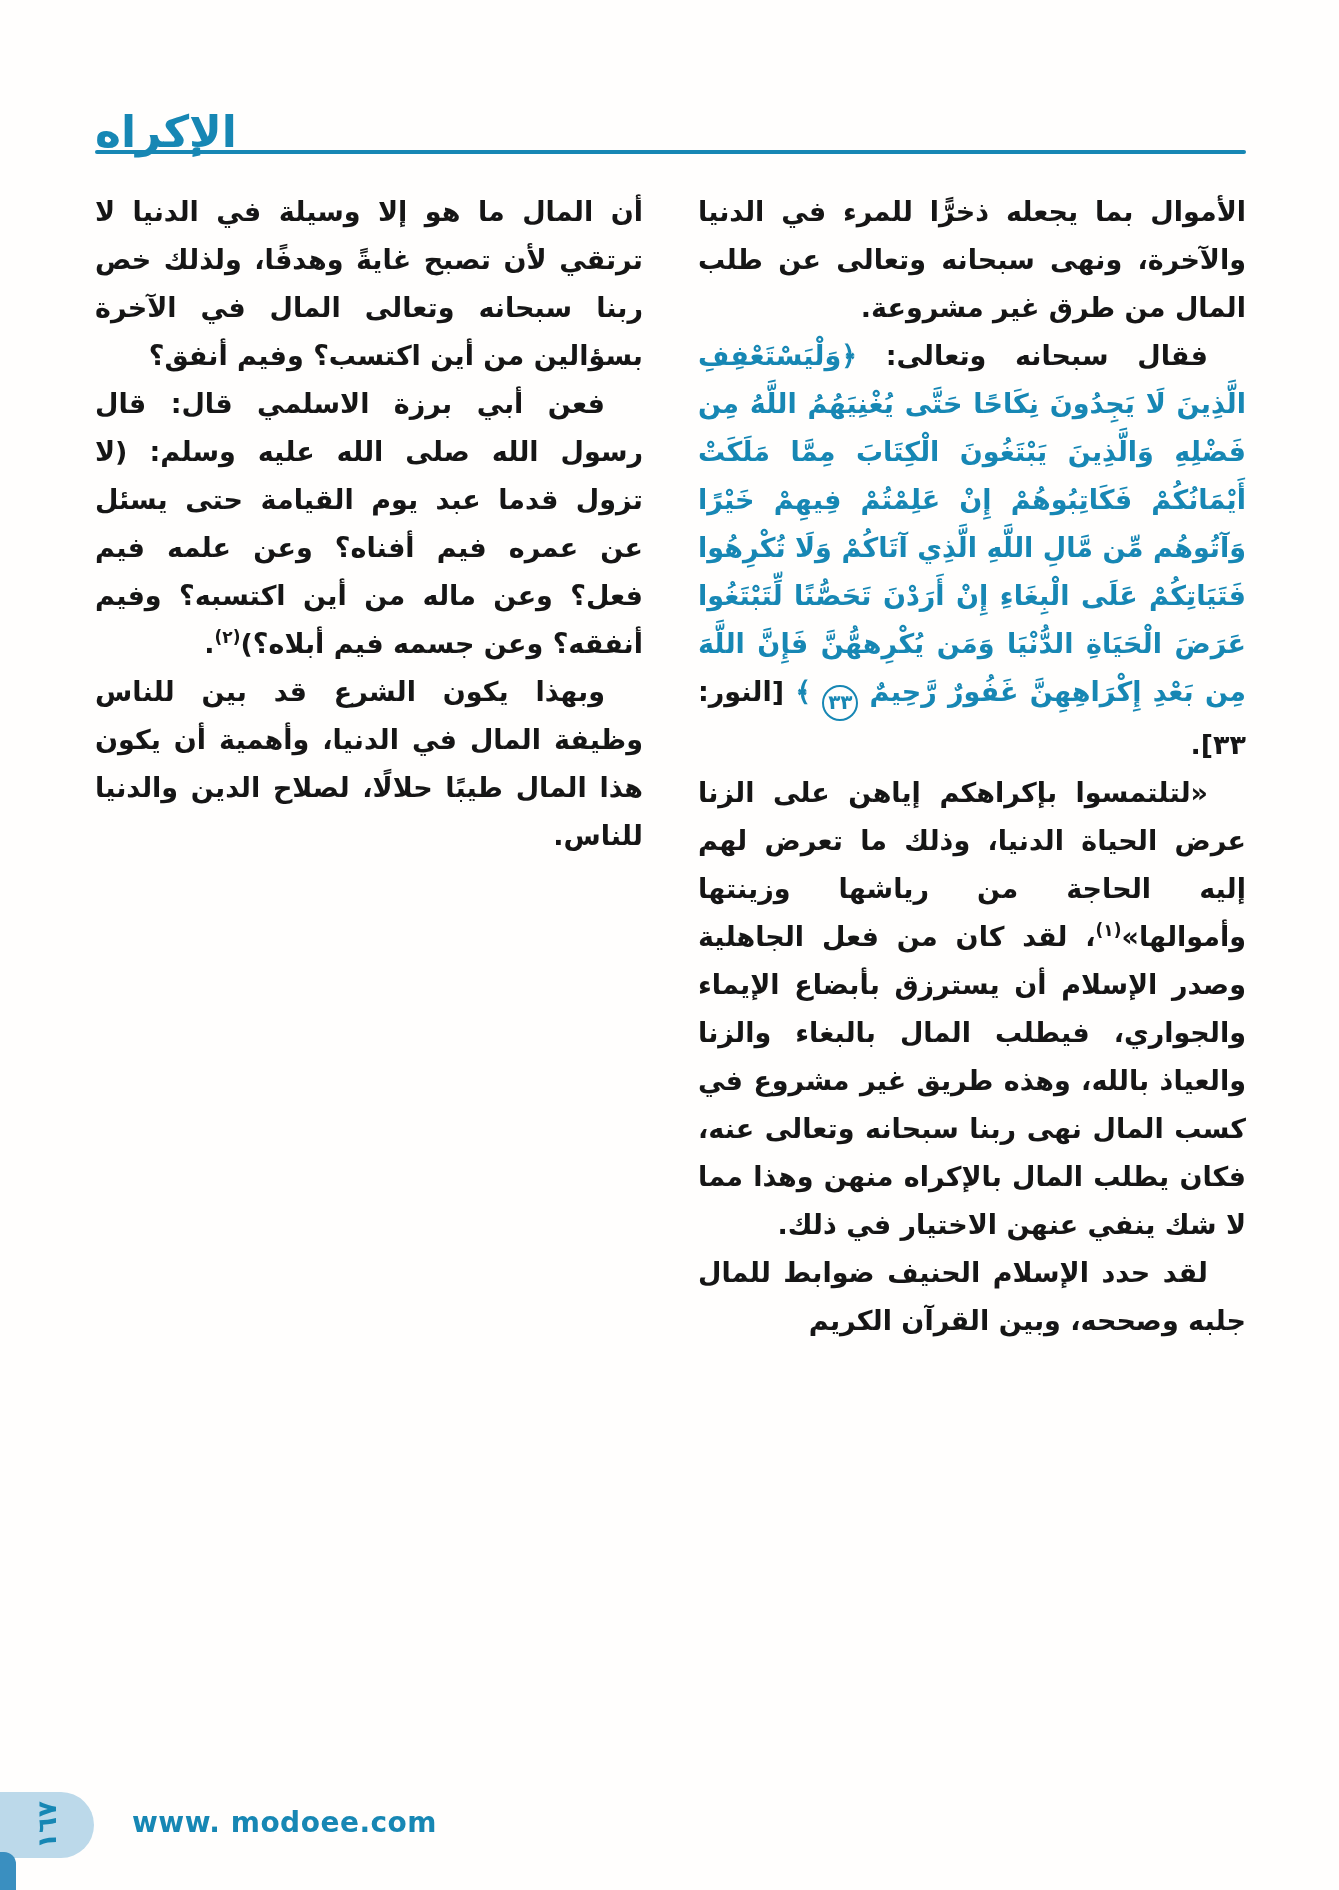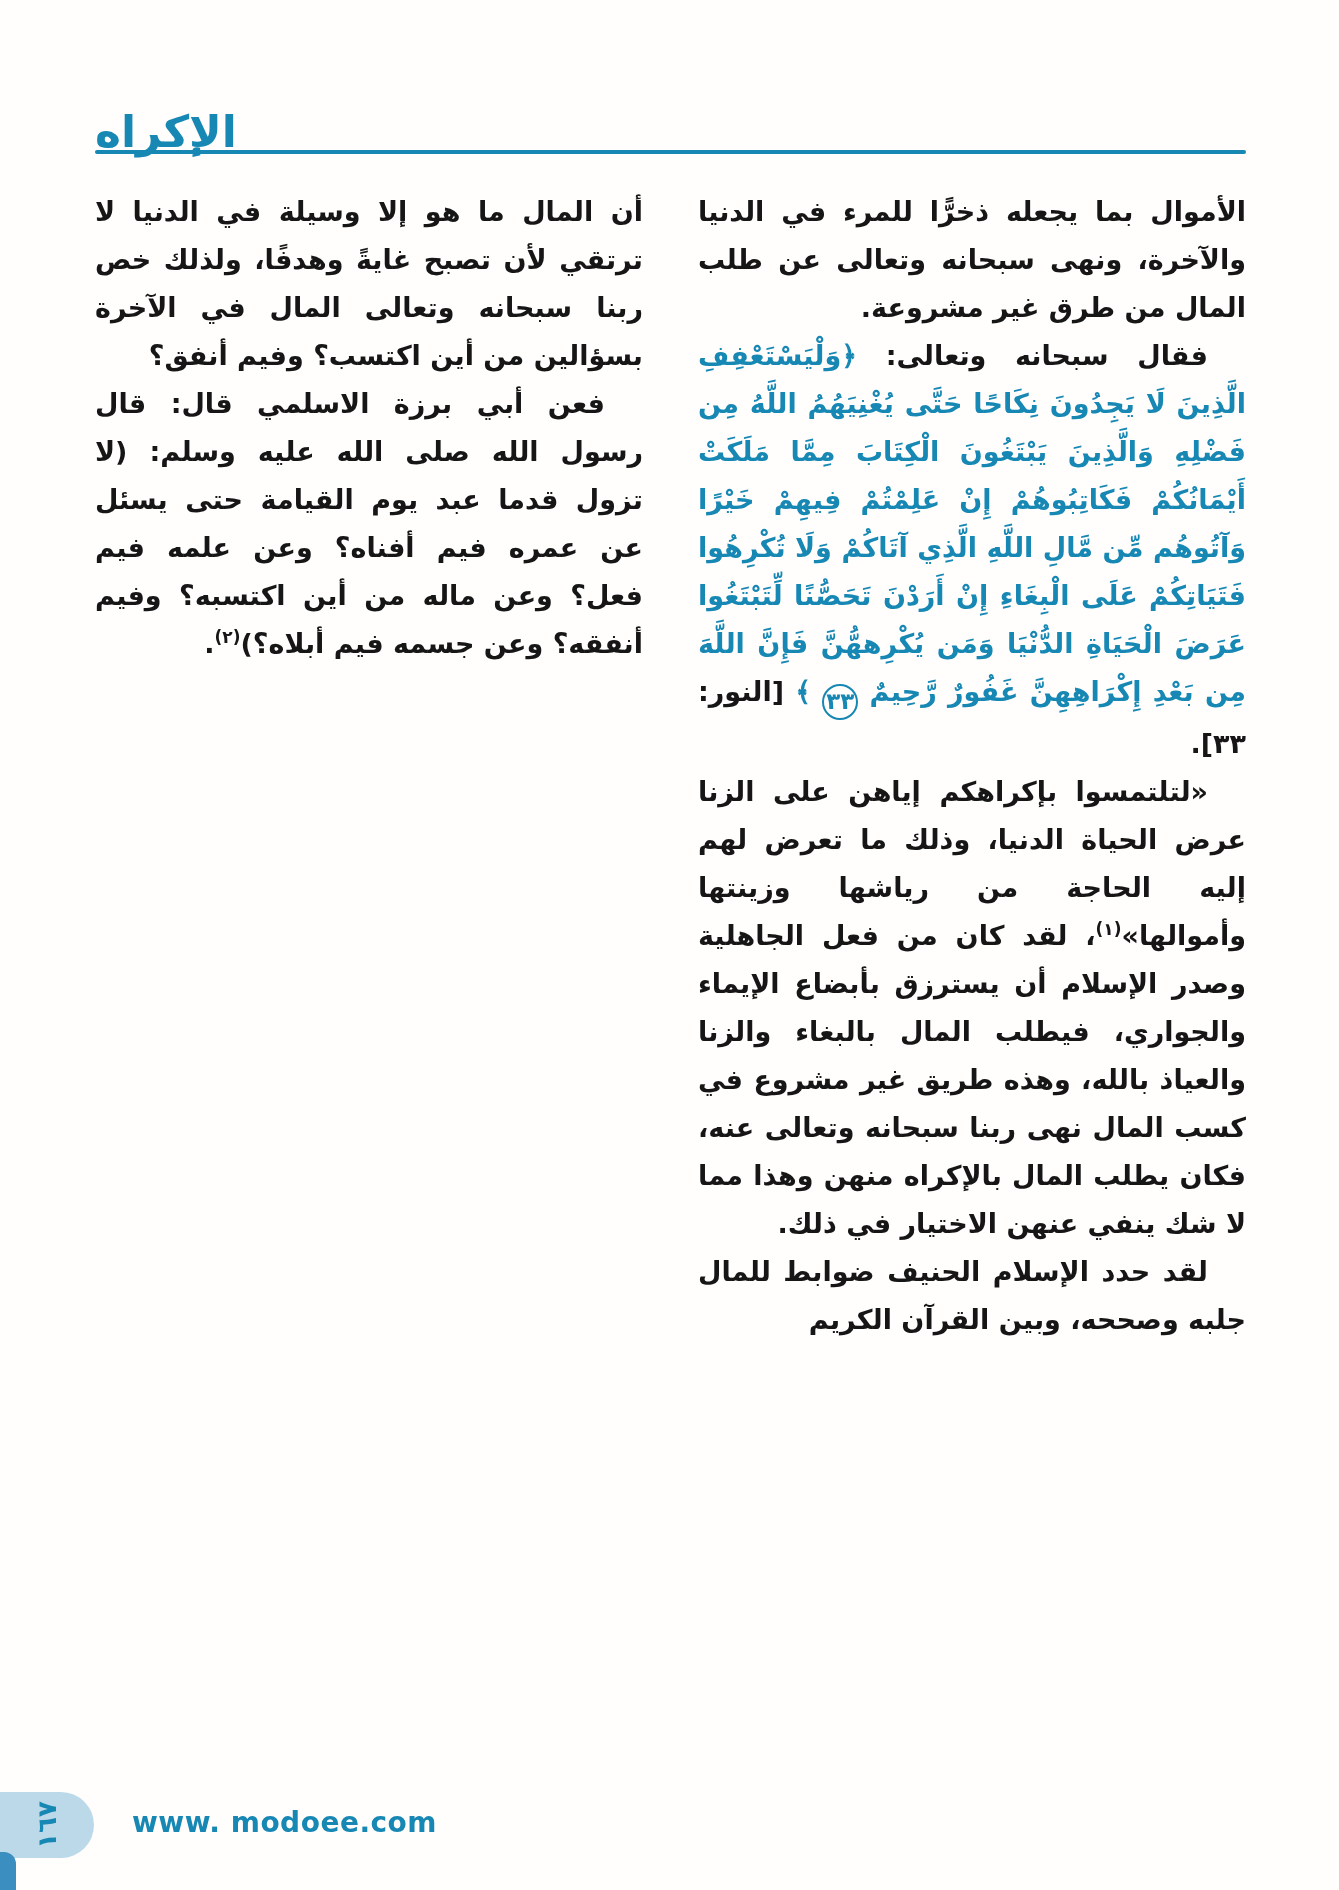--- a/index.html
+++ b/index.html
@@ -25,21 +25,21 @@
     font-size:27px; font-weight:700; line-height:48px;
   }
   .col-right { left:698px; }
   .col-left  { left:95px; }
   .col p { text-indent:38px; }
   .col p.noindent { text-indent:0; }
   .verse { color:var(--accent,#1787b4); }
   .verse-end {
     display:inline-block; width:36px; height:36px; line-height:31px;
     border:2px solid var(--accent,#1787b4); border-radius:50%;
-    text-align:center; font-size:23px; color:var(--accent,#1787b4);
+    text-align:center; font-size:20px; color:var(--accent,#1787b4);
     vertical-align:-8px; text-indent:0;
   }
   sup.fnref { font-size:17px; line-height:0; vertical-align:super; }
   .footnote {
     position:absolute; width:548px; direction:rtl;
     font-size:23px; font-weight:700; line-height:38px; text-align:justify;
   }
   .fn-left  { left:95px;  top:1300px; }
   .fn-right { left:698px; top:1410px; }
   .fn-rule {
@@ -88,20 +88,21 @@
       <span>«لتلتمسوا بإكراهكم إياهن على الزنا عرض الحياة الدنيا، وذلك ما تعرض لهم إليه الحاجة من رياشها وزينتها وأموالها»</span><sup class="fnref">(١)</sup><span>، لقد كان من فعل الجاهلية وصدر الإسلام أن يسترزق بأبضاع الإيماء والجواري، فيطلب المال بالبغاء والزنا والعياذ بالله، وهذه طريق غير مشروع في كسب المال نهى ربنا سبحانه وتعالى عنه، فكان يطلب المال بالإكراه منهن وهذا مما لا شك ينفي عنهن الاختيار في ذلك.</span>
     </p>
     <p>لقد حدد الإسلام الحنيف ضوابط للمال جلبه وصححه، وبين القرآن الكريم</p>
   </section>
 
   <section class="col col-left">
     <p class="noindent">أن المال ما هو إلا وسيلة في الدنيا لا ترتقي لأن تصبح غايةً وهدفًا، ولذلك خص ربنا سبحانه وتعالى المال في الآخرة بسؤالين من أين اكتسب؟ وفيم أنفق؟</p>
     <p>
       <span>فعن أبي برزة الاسلمي قال: قال رسول الله صلى الله عليه وسلم: </span><span>(لا تزول قدما عبد يوم القيامة حتى يسئل عن عمره فيم أفناه؟ وعن علمه فيم فعل؟ وعن ماله من أين اكتسبه؟ وفيم أنفقه؟ وعن جسمه فيم أبلاه؟)</span><sup class="fnref">(٢)</sup><span>.</span>
     </p>
+    <p>وبهذا يكون الشرع قد بين للناس وظيفة المال في الدنيا، وأهمية أن يكون هذا المال طيبًا حلالًا، لصلاح الدين والدنيا للناس.</p>
   </section>
 
 
 
   <div class="page-tab">
     <span class="num">١٦٧</span>
   </div>
   <div class="corner-accent"></div>
   <div class="website">
     <span>www.</span>

